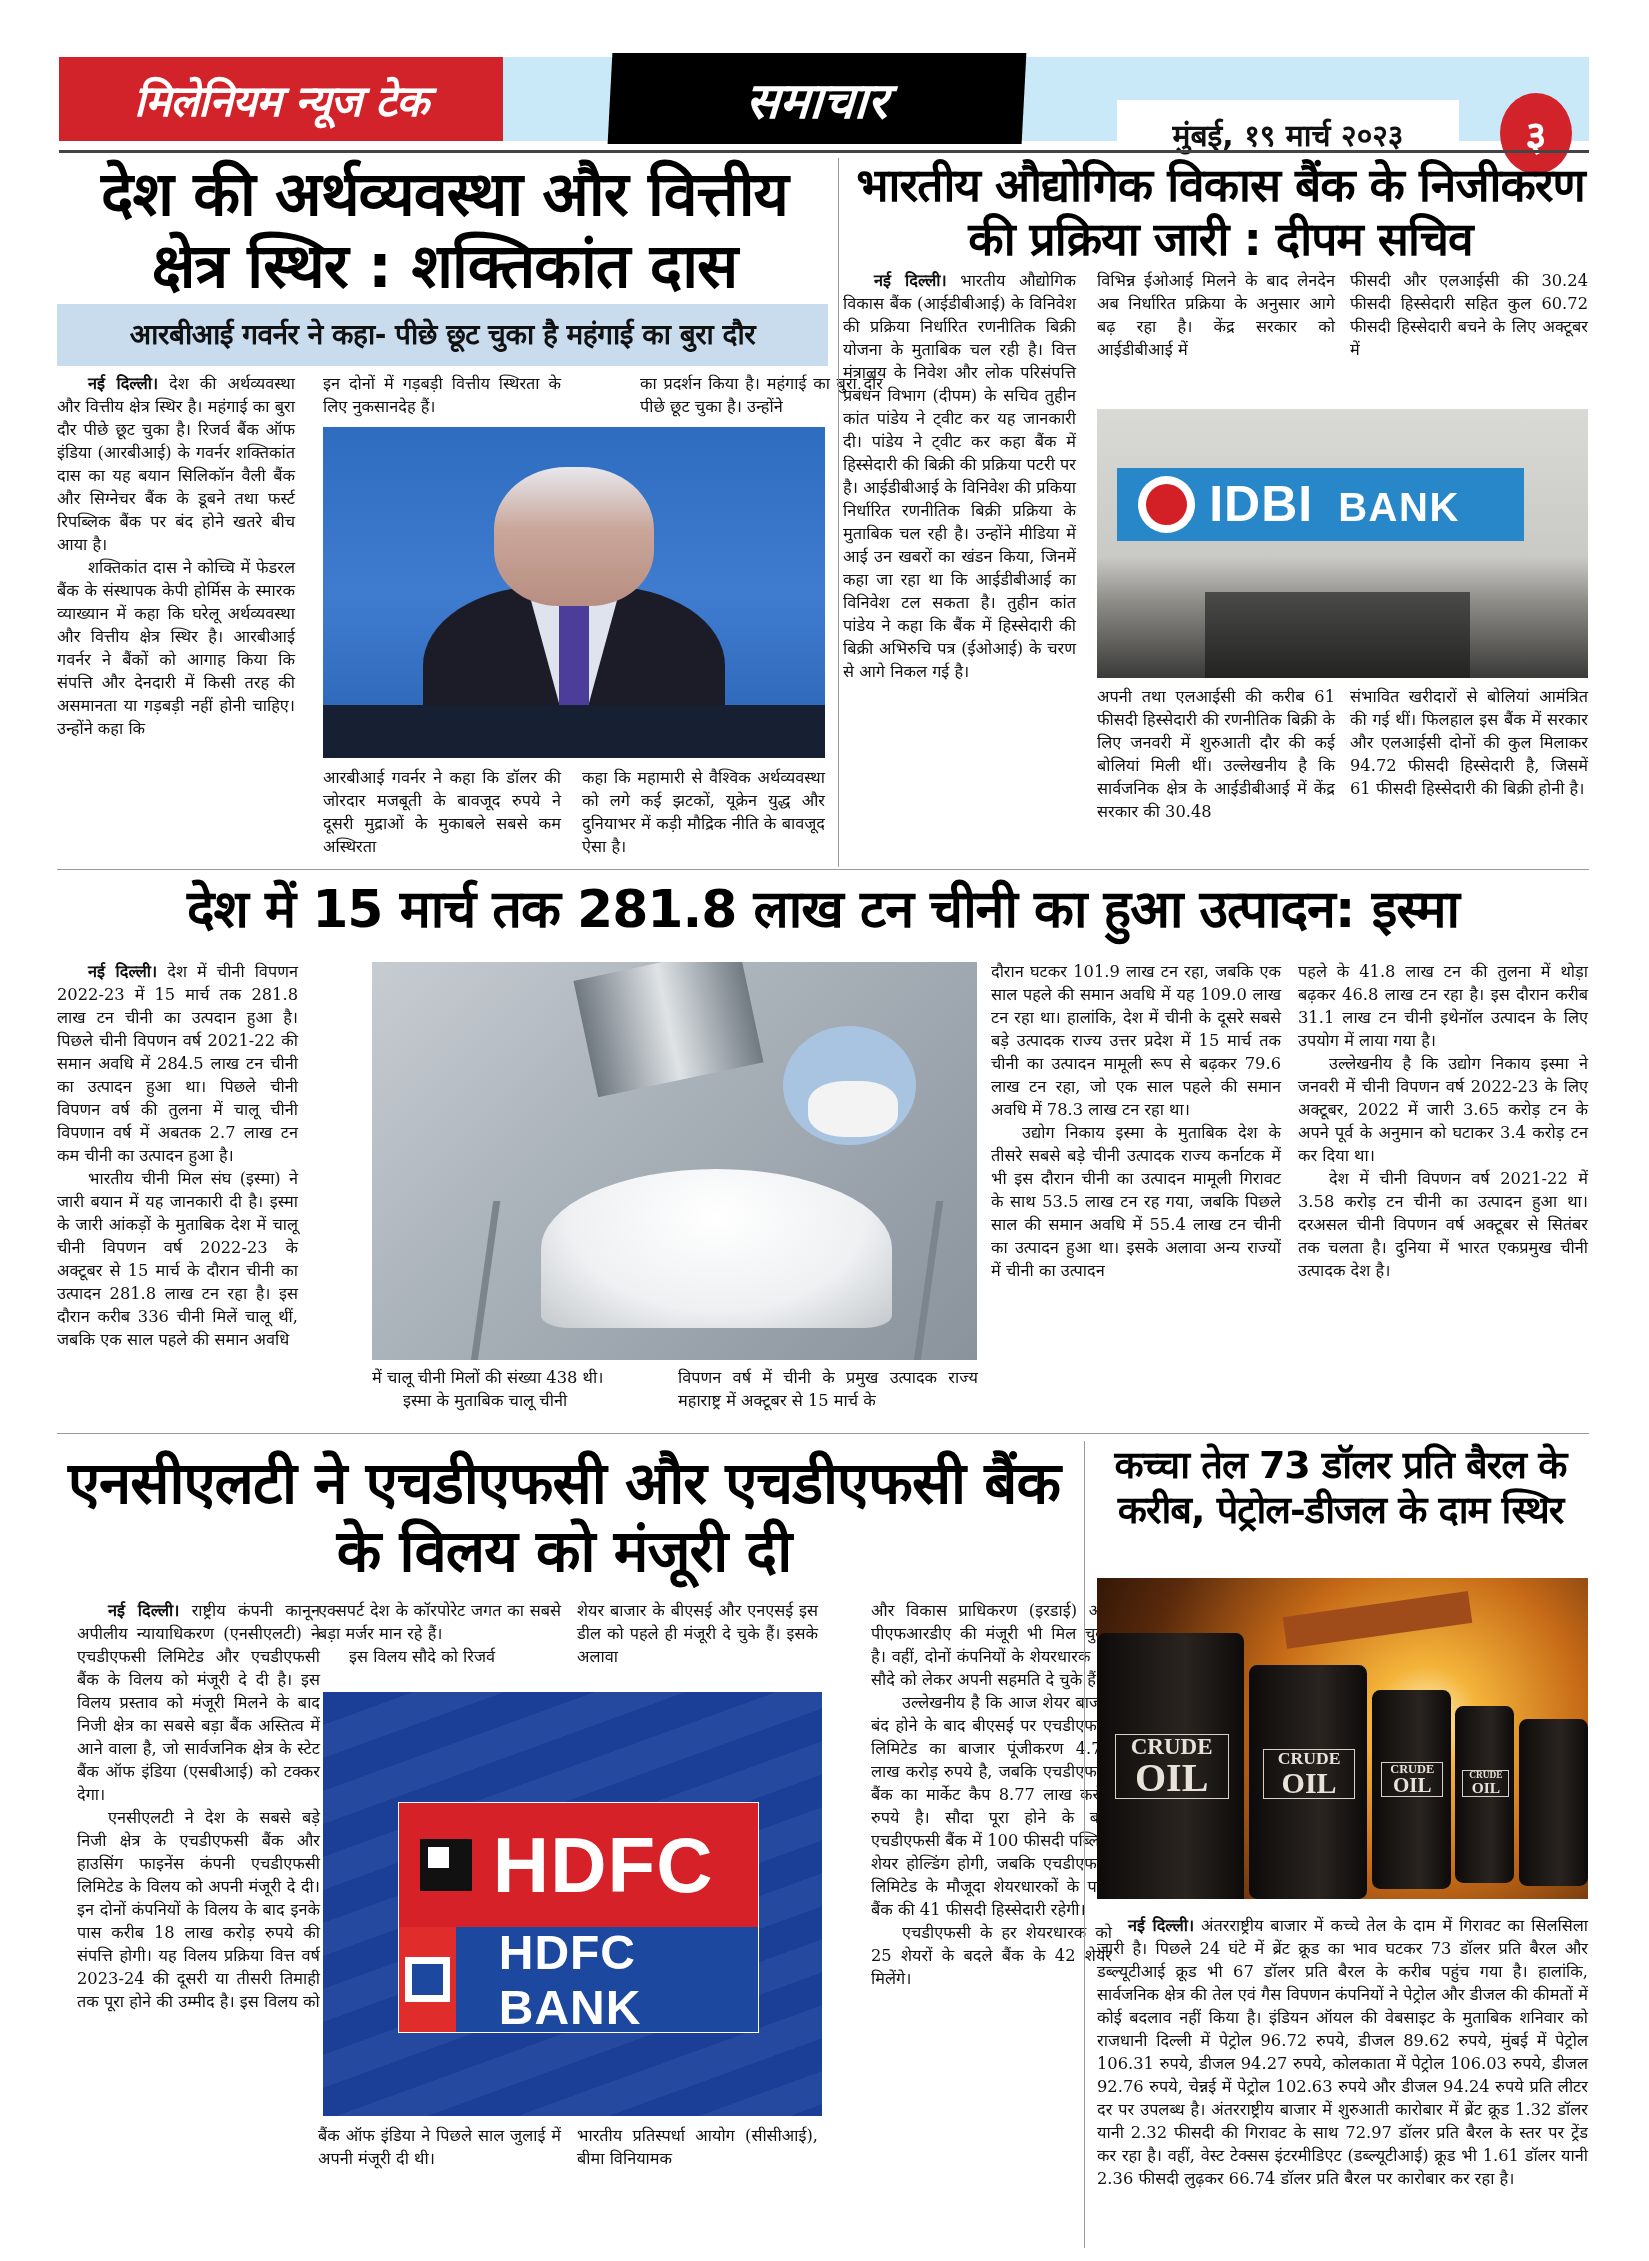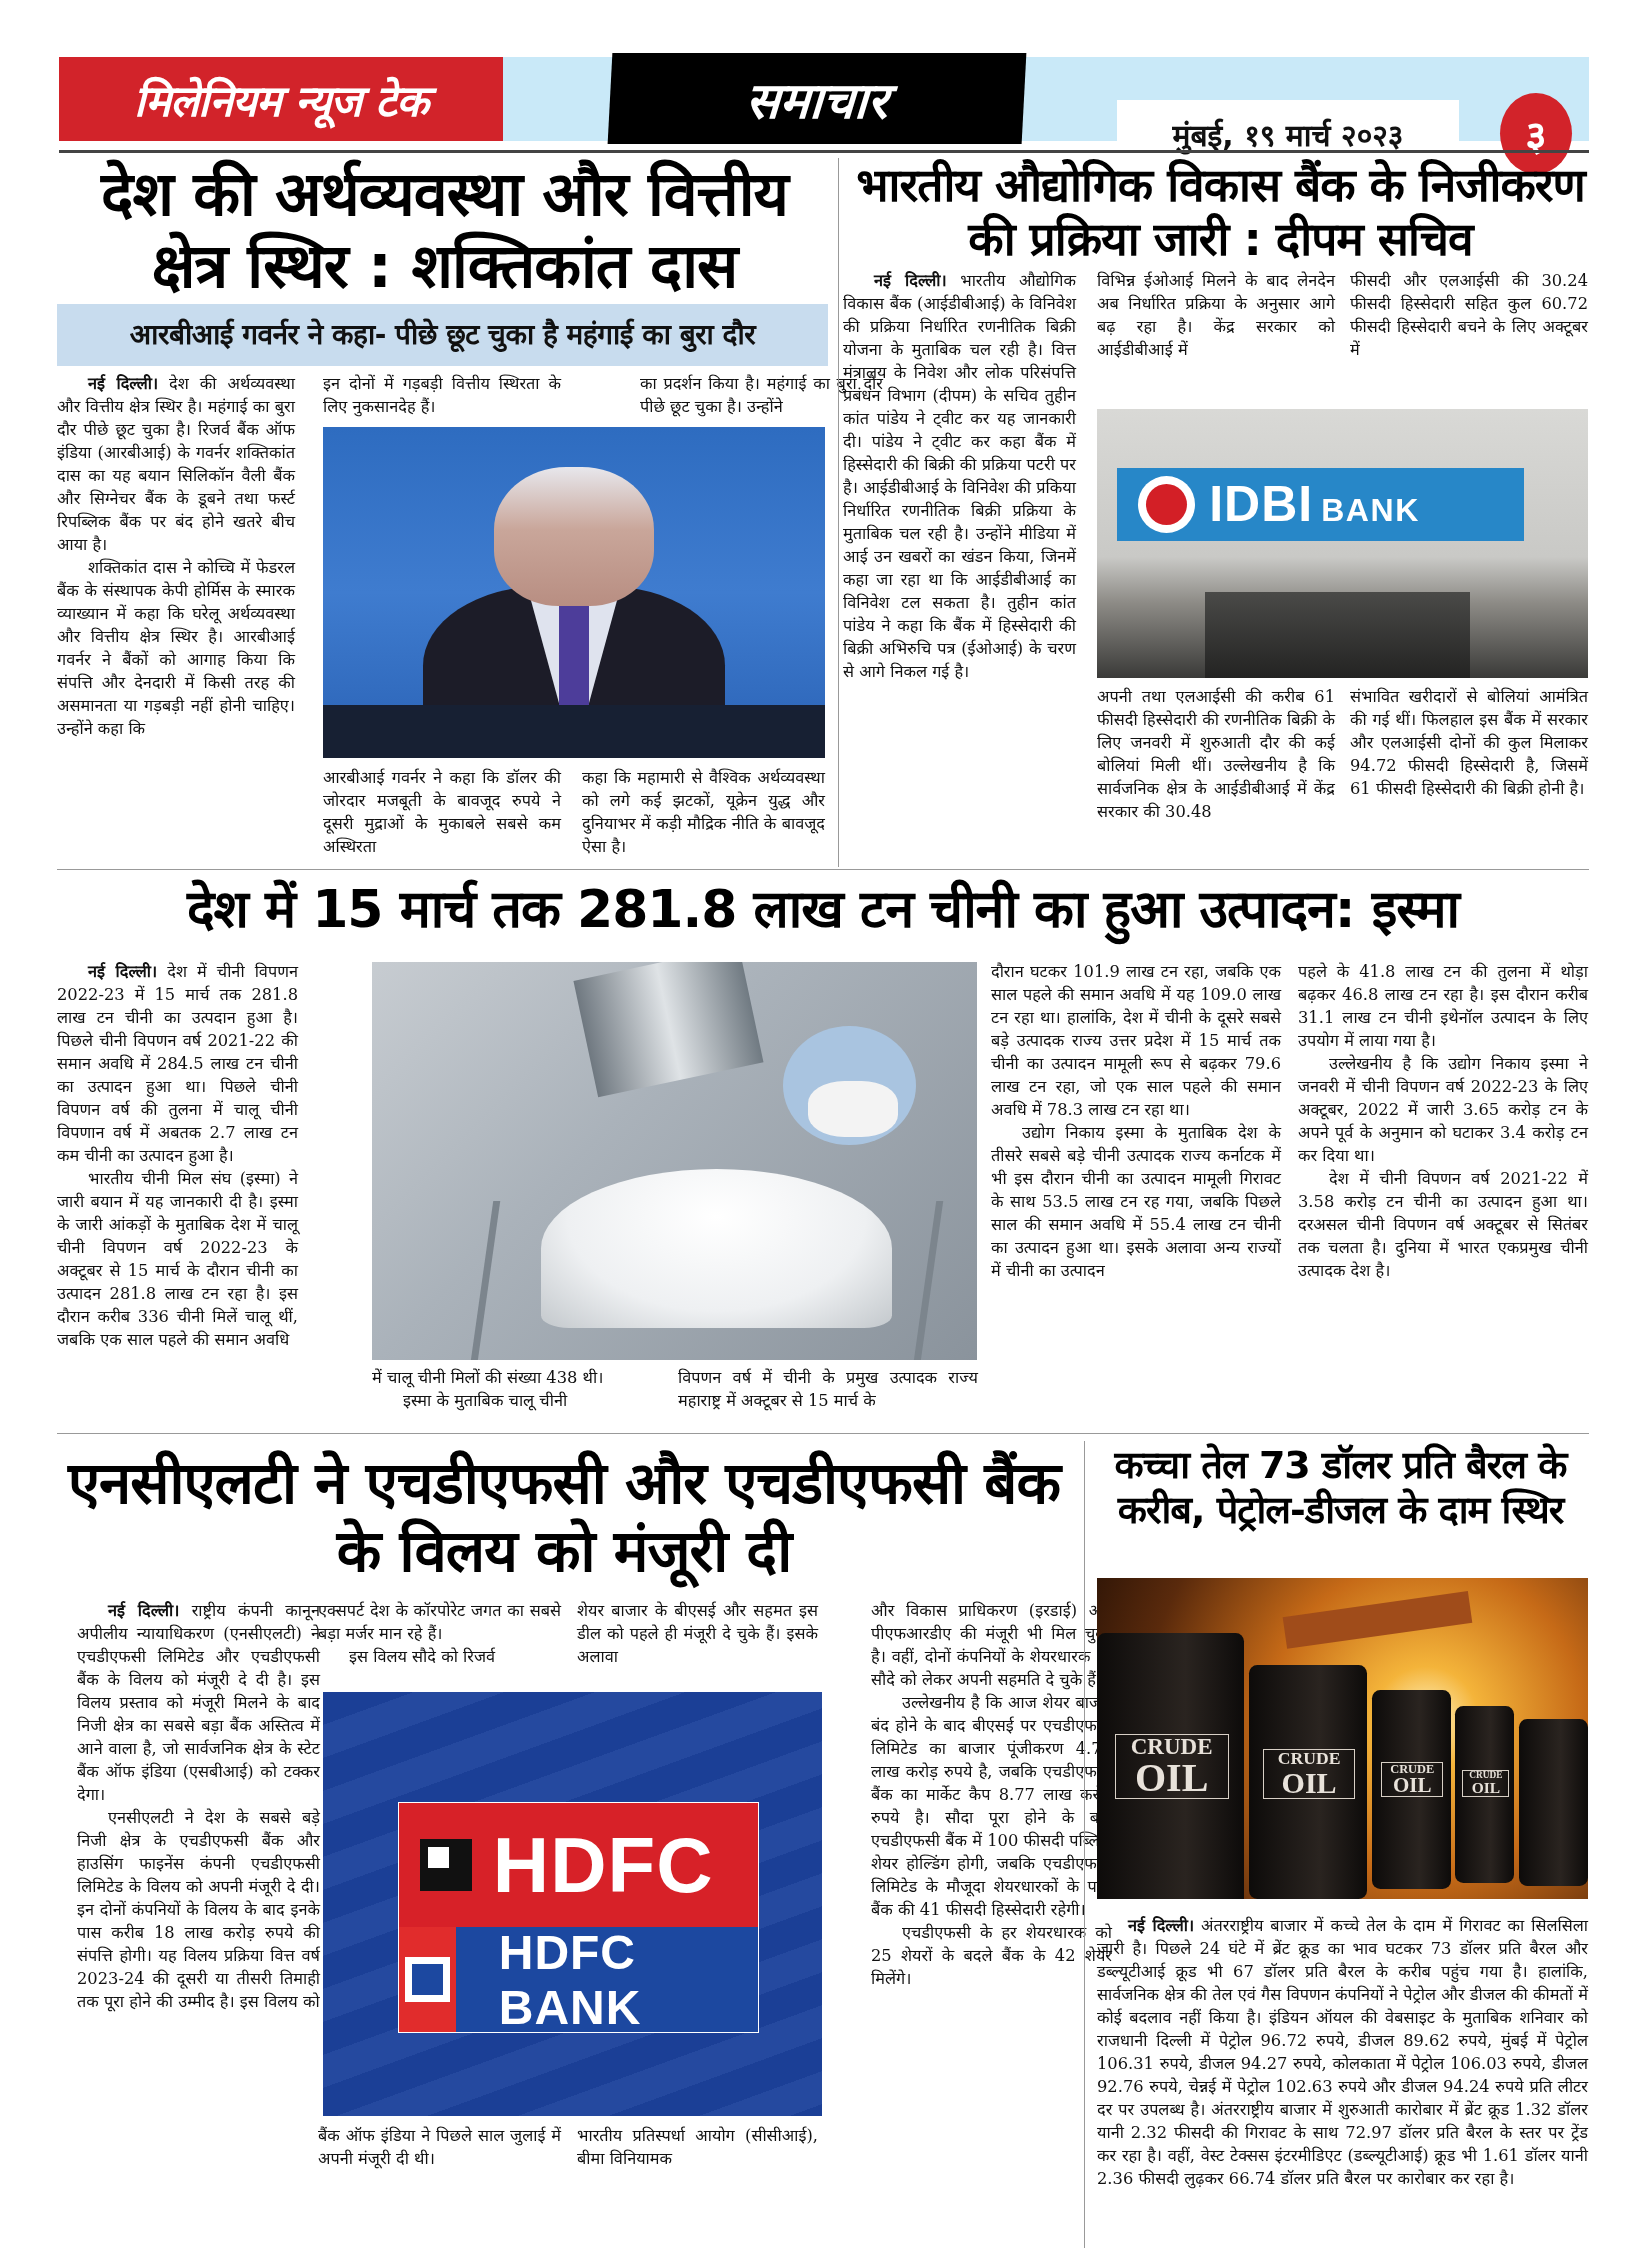--- a/index.html
+++ b/index.html
@@ -39,21 +39,21 @@
   .rbi-body { position:absolute; left:20%; top:48%; width:60%; height:60%; border-radius:40% 40% 0 0; background:#1c1c28; }
   .rbi-shirt { position:absolute; left:41%; top:50%; width:18%; height:40%; background:#dfe3ee; clip-path:polygon(0 0,100% 0,60% 100%,40% 100%); }
   .rbi-tie { position:absolute; left:47%; top:53%; width:6%; height:35%; background:#4d3d9a; }
   .rbi-podium { position:absolute; left:0; bottom:0; width:100%; height:16%; background:#172033; }
 
   .idbi-img { background:linear-gradient(180deg,#d9d9d6 0%,#c9c9c6 55%,#8d8b86 72%,#3a3a38 100%); }
   .idbi-sign { position:absolute; left:4%; top:22%; width:83%; height:27%; background:#2787c8; display:flex; align-items:center; }
   .idbi-logo { width:57px; height:57px; border-radius:50%; background:#fff; margin-left:21px; display:flex; align-items:center; justify-content:center; }
   .idbi-logo span { display:block; width:41px; height:41px; border-radius:50%; background:#d31f26; }
   .idbi-text { color:#fff; font-family:"Liberation Sans", sans-serif; font-weight:bold; font-size:50px; margin-left:14.5px; letter-spacing:1px; }
-  .idbi-text small { font-size:32px; margin-left:8px; letter-spacing:1.6px; }
+  .idbi-text small { font-size:40px; margin-left:25px; letter-spacing:1.6px; }
   .idbi-glass { position:absolute; left:22%; top:68%; width:54%; height:32%; background:linear-gradient(180deg,#4a4a48,#232322); }
 
   .sugar-img { background:linear-gradient(135deg,#c7ccd1 0%,#aab2ba 40%,#8a939c 100%); }
   .sugar-pile { position:absolute; left:28%; top:52%; width:58%; height:40%; border-radius:50% 50% 8% 8%; background:radial-gradient(ellipse at 50% 30%,#ffffff 0%,#eef0f2 60%,#c3c8cc 100%); }
   .sugar-tray { position:absolute; left:18%; top:60%; width:72%; height:42%; border:7.2px solid #7c858d; border-top:none; transform:skewX(-8deg); }
   .sugar-man { position:absolute; left:68%; top:16%; width:22%; height:30%; border-radius:50%; background:#a9c4e0; }
   .sugar-mask { position:absolute; left:72%; top:30%; width:15%; height:14%; border-radius:40%; background:#f3f3f3; }
   .sugar-jug { position:absolute; left:35%; top:0; width:28%; height:30%; background:linear-gradient(90deg,#6f7880,#dfe3e6,#707a82); transform:rotate(-12deg); }
 
   .hdfc-img { background:repeating-linear-gradient(160deg,#1b3f96 0px,#1b3f96 31px,#25499f 31px,#25499f 62px); }
@@ -186,21 +186,21 @@
 
 <div class="abs col" style="left:57px; top:1599px; width:243px;margin-left:20px;">
   <p><span class="dl">नई दिल्ली।</span> <span>राष्ट्रीय कंपनी कानून अपीलीय न्यायाधिकरण (एनसीएलटी) ने एचडीएफसी लिमिटेड और एचडीएफसी बैंक के विलय को मंजूरी दे दी है। इस विलय प्रस्ताव को मंजूरी मिलने के बाद निजी क्षेत्र का सबसे बड़ा बैंक अस्तित्व में आने वाला है, जो सार्वजनिक क्षेत्र के स्टेट बैंक ऑफ इंडिया (एसबीआई) को टक्कर देगा।</span></p>
   <p>एनसीएलटी ने देश के सबसे बड़े निजी क्षेत्र के एचडीएफसी बैंक और हाउसिंग फाइनेंस कंपनी एचडीएफसी लिमिटेड के विलय को अपनी मंजूरी दे दी। इन दोनों कंपनियों के विलय के बाद इनके पास करीब 18 लाख करोड़ रुपये की संपत्ति होगी। यह विलय प्रक्रिया वित्त वर्ष 2023-24 की दूसरी या तीसरी तिमाही तक पूरा होने की उम्मीद है। इस विलय को</p>
 </div>
 <div class="abs col" style="left:318px; top:1599px; width:243px;">
   <p style="text-indent:0">एक्सपर्ट देश के कॉरपोरेट जगत का सबसे बड़ा मर्जर मान रहे हैं।</p>
   <p>इस विलय सौदे को रिजर्व</p>
 </div>
 <div class="abs col" style="left:577px; top:1599px; width:241px;">
-    <p style="text-indent:0">शेयर बाजार के बीएसई और सहमत इस डील को पहले ही मंजूरी दे चुके हैं। इसके अलावा</p>
+    <p style="text-indent:0">शेयर बाजार के बीएसई और एनएसई इस डील को पहले ही मंजूरी दे चुके हैं। इसके अलावा</p>
   </div>
 
 <div class="abs img hdfc-img" style="left:323px; top:1692px; width:499px; height:424px;">
   <div class="hdfc-board">
     <div class="hdfc-top">
       <div class="hdfc-sq"></div>
       <span class="hdfc-t1">HDFC</span>
     </div>
     <div class="hdfc-bot">
       <div class="hdfc-bsq">

